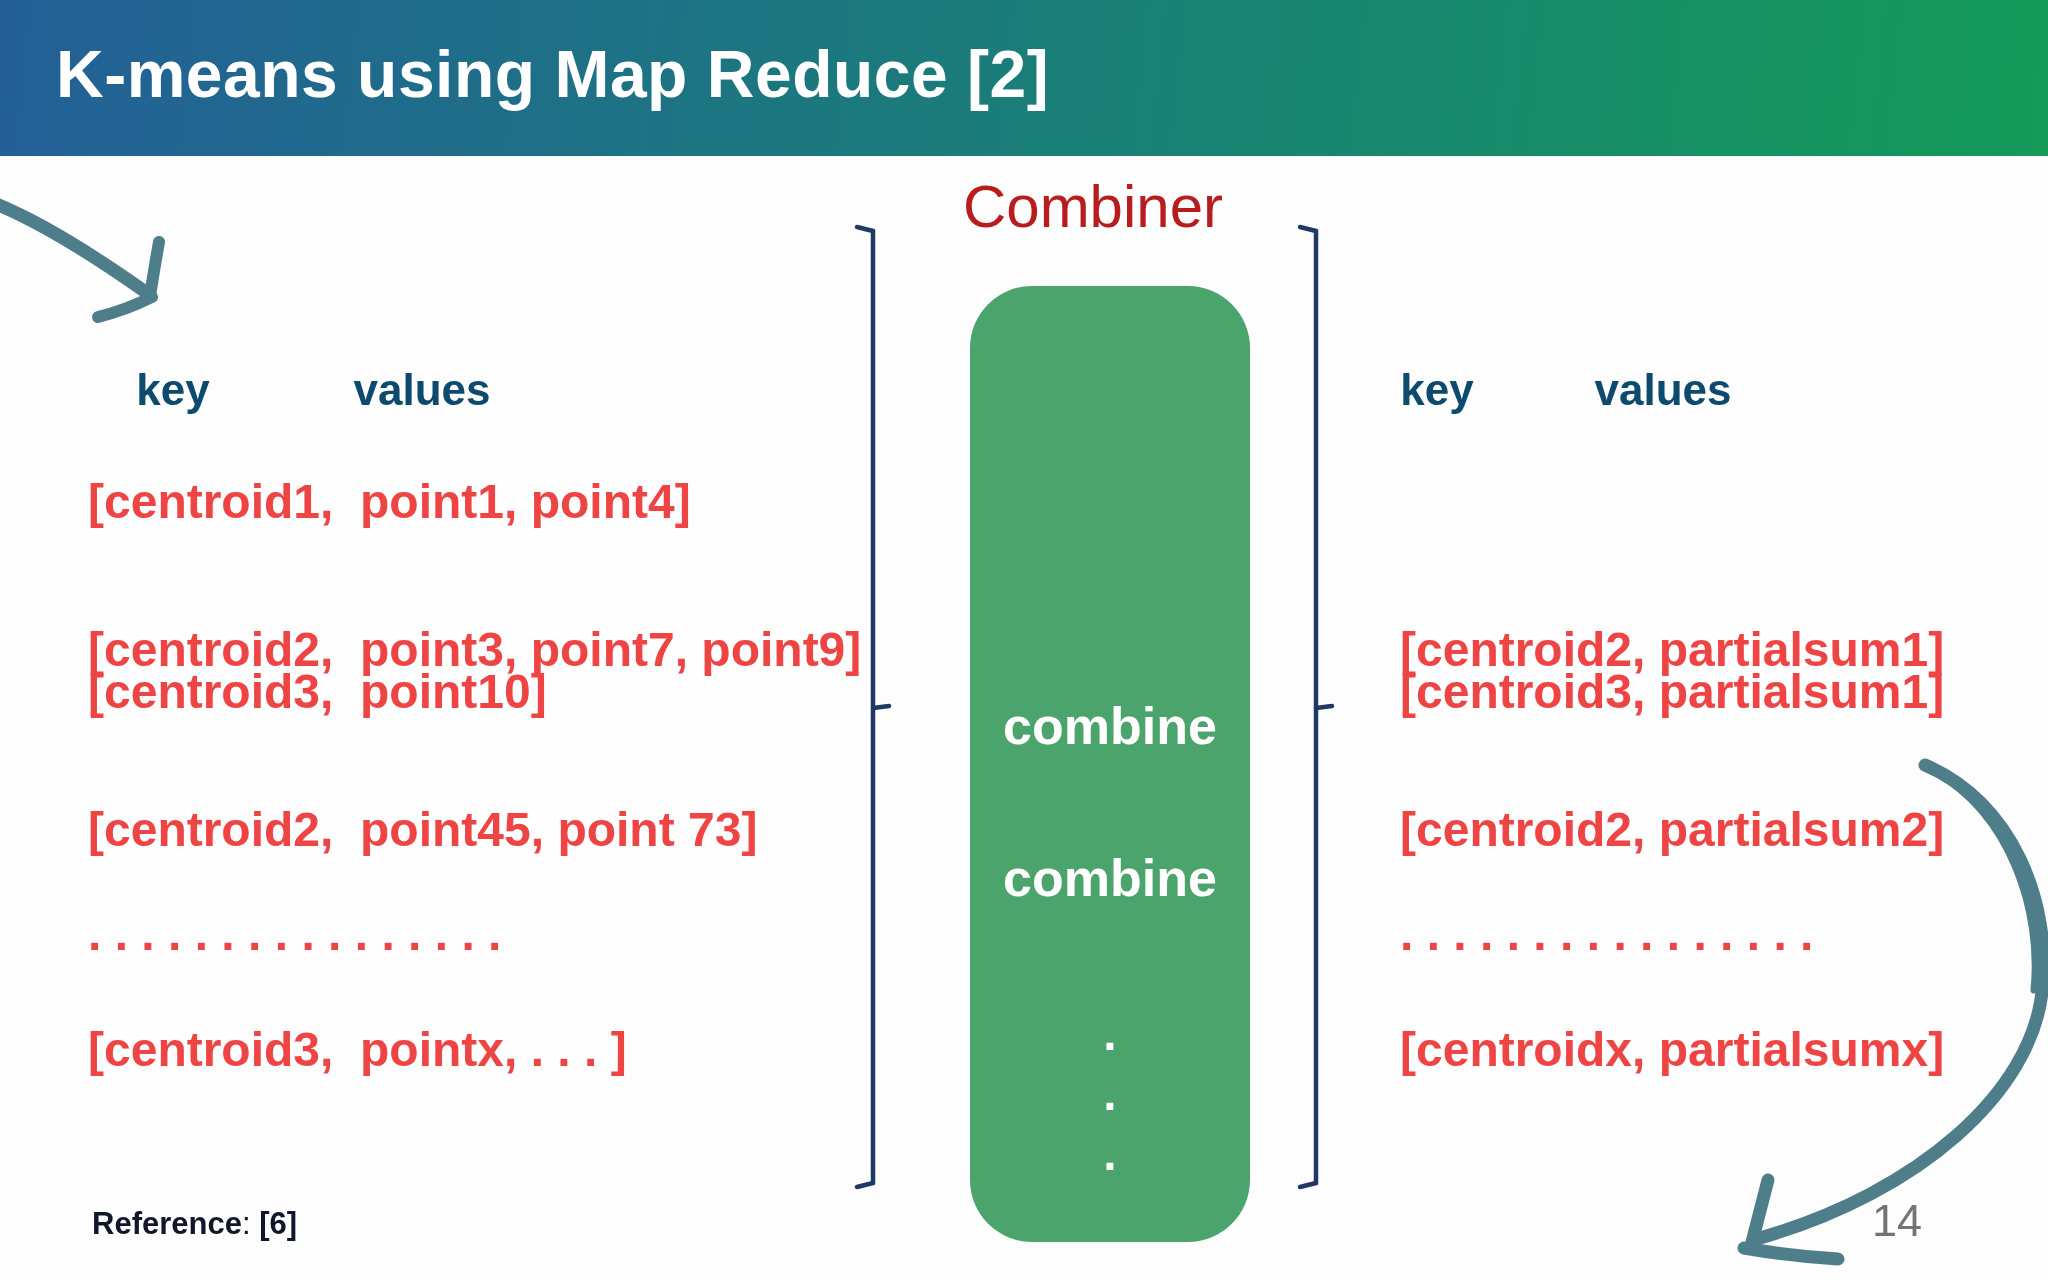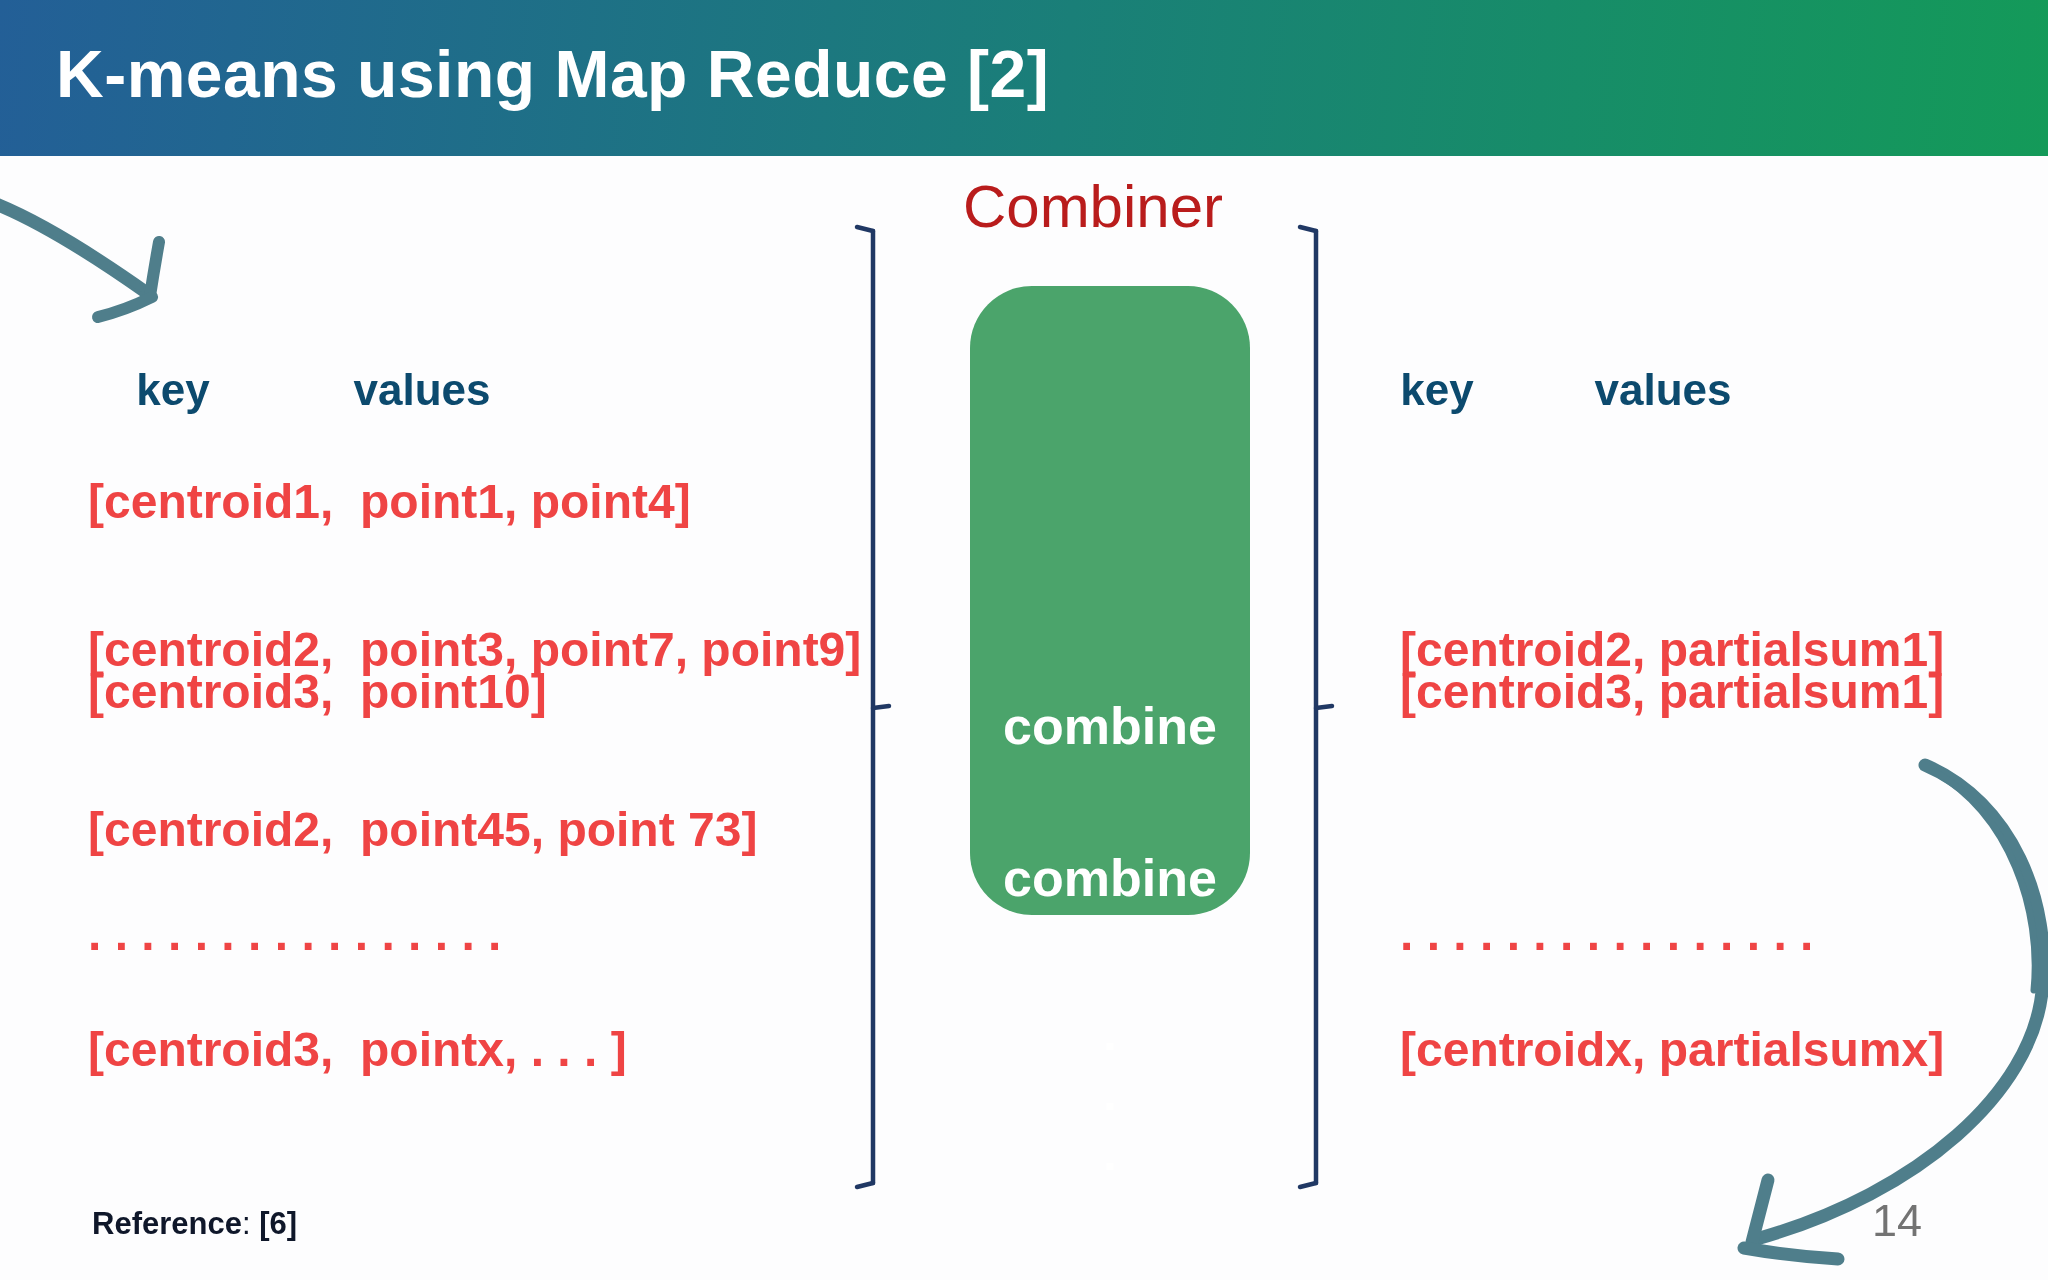--- a/index.html
+++ b/index.html
@@ -37,21 +37,21 @@
     text-align: center;
     font-size: 60px;
     font-weight: 400;
     color: #b91c1c;
     line-height: 70px;
   }
   
   .combine-box {
     position: absolute;
     left: 970px; top: 286px;
-    width: 280px; height: 629px;
+    width: 280px; height: 956px;
     background: #4ba46b;
     border-radius: 62px;
   }
   .combine-step {
     position: absolute;
     left: 0;
     width: 280px;
     text-align: center;
     font-size: 52px;
     font-weight: bold;
@@ -188,20 +188,21 @@
   <div class="kv-row left-col r1">[centroid2,  point3, point7, point9]</div>
   <div class="kv-row left-col r2">[centroid3,  point10]</div>
   <div class="kv-row left-col r3">[centroid2,  point45, point 73]</div>
   <div class="kv-row left-col r4">. . . . . . . . . . . . . . . .</div>
   <div class="kv-row left-col r5">[centroid3,  pointx, . . . ]</div>
 
   <div class="col-header rh-key">key</div>
   <div class="col-header rh-values">values</div>
   <div class="kv-row right-col r1">[centroid2, partialsum1]</div>
   <div class="kv-row right-col r2">[centroid3, partialsum1]</div>
+  <div class="kv-row right-col r3">[centroid2, partialsum2]</div>
   <div class="kv-row right-col r4">. . . . . . . . . . . . . . . .</div>
   <div class="kv-row right-col r5">[centroidx, partialsumx]</div>
 
   <svg class="arrow-svg arrow-bottom-right" width="330" height="540" viewBox="0 0 330 540">
     <g fill="none" stroke="#4f7e8b" stroke-linecap="round" stroke-linejoin="round">
       <path d="M 205,25 C 292,62 332,162 322,252 C 311,352 200,452 40,498" stroke-width="13"></path>
       <path d="M 215,32 C 290,75 322,170 314,250" stroke-width="7"></path>
       <path d="M 48,440 L 32,502" stroke-width="13"></path>
       <path d="M 24,508 Q 70,516 118,519" stroke-width="13"></path>
     </g>

